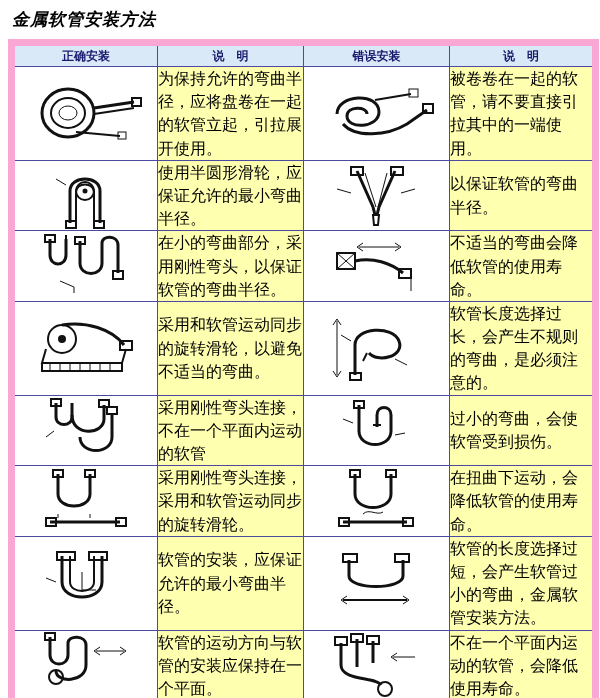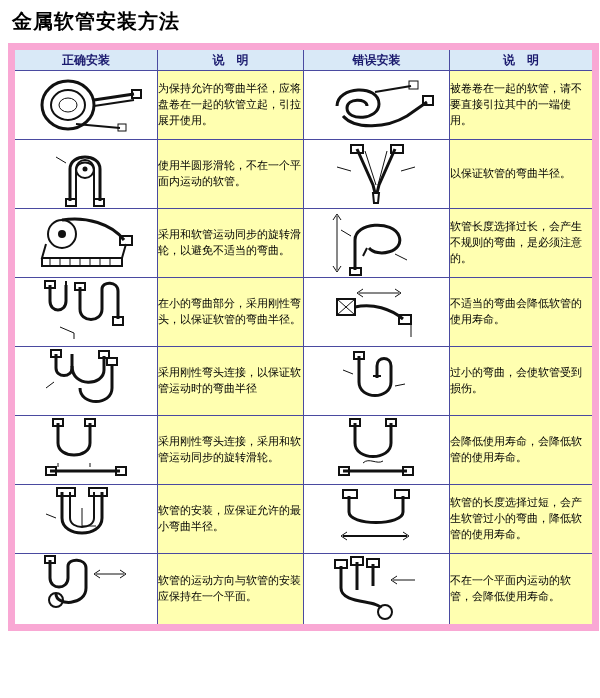--- a/index.html
+++ b/index.html
@@ -15,25 +15,26 @@
     overflow: hidden;
   }
   .page {
     width: 600px;
     height: 698px;
     position: relative;
     box-sizing: border-box;
     padding: 6px 8px 0 8px;
   }
   .title {
-    font-size: 20px;
+    font-size: 17px;
     font-weight: bold;
     letter-spacing: 1px;
     margin: 2px 0 8px 4px;
     color: #000;
+    font-style: italic;
   }
   table.matrix {
     border-collapse: collapse;
     table-layout: fixed;
     width: 584px;
     border: 7px solid #f9a8d4;
   }
   table.matrix td, table.matrix th {
     border: 1px solid #4a4aa0;
     padding: 0;
@@ -50,21 +51,21 @@
   col.c-img { width: 146px; }
   col.c-txt { width: 146px; }
 
   td.imgcell {
     background: #ffffff;
     text-align: center;
     height: 68px;
   }
   td.txtcell {
     background: #ffffb0;
-    font-size: 11px;
+    font-size: 16px;
     line-height: 1.45;
     color: #000;
     padding: 4px 7px;
     text-align: left;
   }
   .fig {
     display: block;
     margin: 0 auto;
   }
   
@@ -129,40 +130,69 @@
           <svg class="fig" width="140" height="66" viewBox="0 0 140 66">
             <path d="M54 60 L54 28 C54 12, 84 12, 84 28 L84 60" class="ln thick"></path>
             <path d="M60 60 L60 29 C60 19, 78 19, 78 29 L78 60" class="ln med"></path>
             <circle cx="69" cy="28" r="9" class="ln med" fill="#fff"></circle>
             <circle cx="69" cy="28" r="2.5" class="fillblk"></circle>
             <rect x="50" y="58" width="10" height="7" class="ln med" fill="#fff"></rect>
             <rect x="78" y="58" width="10" height="7" class="ln med" fill="#fff"></rect>
             <path d="M40 16 L50 22" class="ln thin"></path>
           </svg>
         </td>
-        <td class="txtcell">使用半圆形滑轮，不在一个平面内运动的软管。</td>
+        <td class="txtcell">使用半圆形滑轮，应保证允许的最小弯曲半径。</td>
         <td class="imgcell">
           <svg class="fig" width="140" height="66" viewBox="0 0 140 66">
             <path d="M50 8 L66 44 L68 52" class="ln thick"></path>
             <path d="M88 8 L72 44 L70 52" class="ln thick"></path>
             <path d="M58 10 L69 44" class="ln thin"></path>
             <path d="M80 10 L71 44" class="ln thin"></path>
             <rect x="44" y="4" width="12" height="8" class="ln med" fill="#fff"></rect>
             <rect x="84" y="4" width="12" height="8" class="ln med" fill="#fff"></rect>
             <path d="M66 52 L72 52 L71 62 L67 62 Z" class="ln med" fill="#fff"></path>
             <path d="M30 26 L44 30" class="ln thin"></path>
             <path d="M108 26 L94 30" class="ln thin"></path>
           </svg>
         </td>
         <td class="txtcell">以保证软管的弯曲半径。</td>
       </tr>
 
       <tr>
         <td class="imgcell">
           <svg class="fig" width="140" height="66" viewBox="0 0 140 66">
+            <path d="M34 6 L34 22 C34 34, 50 34, 50 22 L50 6" class="ln thick"></path>
+            <path d="M50 6 L50 2" class="ln med"></path>
+            <path d="M64 8 L64 30 C64 44, 86 44, 86 30 L86 10" class="ln thick"></path>
+            <path d="M86 10 C86 2, 102 2, 102 12 L102 40" class="ln thick"></path>
+            <rect x="29" y="2" width="10" height="7" class="ln med" fill="#fff"></rect>
+            <rect x="59" y="4" width="10" height="7" class="ln med" fill="#fff"></rect>
+            <rect x="97" y="38" width="10" height="8" class="ln med" fill="#fff"></rect>
+            <path d="M44 48 L58 54 L58 60" class="ln thin"></path>
+          </svg>
+        </td>
+        <td class="txtcell">在小的弯曲部分，采用刚性弯头，以保证软管的弯曲半径。</td>
+        <td class="imgcell">
+          <svg class="fig" width="140" height="66" viewBox="0 0 140 66">
+            <rect x="30" y="20" width="18" height="16" class="ln med" fill="#fff"></rect>
+            <path d="M30 20 L48 36 M48 20 L30 36" class="ln thin"></path>
+            <path d="M48 28 C66 24, 84 30, 96 40" class="ln thick"></path>
+            <rect x="92" y="36" width="12" height="9" class="ln med" fill="#fff"></rect>
+            <path d="M52 14 L92 14" class="ln thin"></path>
+            <path d="M56 10 L50 14 L56 18" class="ln thin"></path>
+            <path d="M88 10 L94 14 L88 18" class="ln thin"></path>
+            <path d="M104 42 L104 58" class="ln thin"></path>
+          </svg>
+        </td>
+        <td class="txtcell">不适当的弯曲会降低软管的使用寿命。</td>
+      </tr>
+
+      <tr>
+        <td class="imgcell">
+          <svg class="fig" width="140" height="66" viewBox="0 0 140 66">
             <circle cx="46" cy="24" r="14" class="ln med" fill="#fff"></circle>
             <circle cx="46" cy="24" r="4" class="fillblk"></circle>
             <path d="M46 10 C70 6, 96 14, 108 30" class="ln thick"></path>
             <path d="M30 34 L26 48 L106 48 L110 34" class="ln med"></path>
             <path d="M26 48 L26 56 L106 56 L106 48" class="ln med"></path>
             <path d="M34 48 L34 56 M44 48 L44 56 M54 48 L54 56 M64 48 L64 56 M74 48 L74 56 M84 48 L84 56 M94 48 L94 56" class="ln thin"></path>
             <rect x="104" y="26" width="12" height="9" class="ln med" fill="#fff"></rect>
           </svg>
         </td>
         <td class="txtcell">采用和软管运动同步的旋转滑轮，以避免不适当的弯曲。</td>
@@ -178,59 +208,30 @@
             <path d="M26 10 L30 4 L34 10" class="ln thin"></path>
             <path d="M26 56 L30 62 L34 56" class="ln thin"></path>
           </svg>
         </td>
         <td class="txtcell">软管长度选择过长，会产生不规则的弯曲，是必须注意的。</td>
       </tr>
 
       <tr>
         <td class="imgcell">
           <svg class="fig" width="140" height="66" viewBox="0 0 140 66">
-            <path d="M34 6 L34 22 C34 34, 50 34, 50 22 L50 6" class="ln thick"></path>
-            <path d="M50 6 L50 2" class="ln med"></path>
-            <path d="M64 8 L64 30 C64 44, 86 44, 86 30 L86 10" class="ln thick"></path>
-            <path d="M86 10 C86 2, 102 2, 102 12 L102 40" class="ln thick"></path>
-            <rect x="29" y="2" width="10" height="7" class="ln med" fill="#fff"></rect>
-            <rect x="59" y="4" width="10" height="7" class="ln med" fill="#fff"></rect>
-            <rect x="97" y="38" width="10" height="8" class="ln med" fill="#fff"></rect>
-            <path d="M44 48 L58 54 L58 60" class="ln thin"></path>
-          </svg>
-        </td>
-        <td class="txtcell">在小的弯曲部分，采用刚性弯头，以保证软管的弯曲半径。</td>
-        <td class="imgcell">
-          <svg class="fig" width="140" height="66" viewBox="0 0 140 66">
-            <rect x="30" y="20" width="18" height="16" class="ln med" fill="#fff"></rect>
-            <path d="M30 20 L48 36 M48 20 L30 36" class="ln thin"></path>
-            <path d="M48 28 C66 24, 84 30, 96 40" class="ln thick"></path>
-            <rect x="92" y="36" width="12" height="9" class="ln med" fill="#fff"></rect>
-            <path d="M52 14 L92 14" class="ln thin"></path>
-            <path d="M56 10 L50 14 L56 18" class="ln thin"></path>
-            <path d="M88 10 L94 14 L88 18" class="ln thin"></path>
-            <path d="M104 42 L104 58" class="ln thin"></path>
-          </svg>
-        </td>
-        <td class="txtcell">不适当的弯曲会降低软管的使用寿命。</td>
-      </tr>
-
-      <tr>
-        <td class="imgcell">
-          <svg class="fig" width="140" height="66" viewBox="0 0 140 66">
             <path d="M40 6 L40 20 C40 30, 56 30, 56 20 L56 6" class="ln thick"></path>
             <path d="M56 18 C56 40, 88 38, 88 22 L88 8" class="ln thick"></path>
             <path d="M64 40 C64 58, 96 58, 96 40 L96 16" class="ln thick"></path>
             <rect x="35" y="2" width="10" height="7" class="ln med" fill="#fff"></rect>
             <rect x="83" y="3" width="10" height="7" class="ln med" fill="#fff"></rect>
             <rect x="91" y="10" width="10" height="7" class="ln med" fill="#fff"></rect>
             <path d="M30 40 L38 34" class="ln thin"></path>
           </svg>
         </td>
-        <td class="txtcell">采用刚性弯头连接，以保证软管运动时的弯曲半径</td>
+        <td class="txtcell">采用刚性弯头连接，不在一个平面内运动的软管</td>
         <td class="imgcell">
           <svg class="fig" width="140" height="66" viewBox="0 0 140 66">
             <path d="M52 8 L52 34 C52 52, 84 52, 84 34 L84 18 C84 8, 70 8, 70 18 L70 30" class="ln thick"></path>
             <rect x="47" y="4" width="10" height="7" class="ln med" fill="#fff"></rect>
             <path d="M66 28 L74 28" class="ln med"></path>
             <path d="M36 22 L46 26" class="ln thin"></path>
             <path d="M98 36 L88 38" class="ln thin"></path>
           </svg>
         </td>
         <td class="txtcell">过小的弯曲，会使软管受到损伤。</td>
@@ -253,21 +254,21 @@
           <svg class="fig" width="140" height="66" viewBox="0 0 140 66">
             <path d="M48 6 L48 26 C48 44, 84 44, 84 26 L84 6" class="ln thick"></path>
             <rect x="43" y="2" width="10" height="7" class="ln med" fill="#fff"></rect>
             <rect x="79" y="2" width="10" height="7" class="ln med" fill="#fff"></rect>
             <path d="M36 54 L100 54" class="ln thick"></path>
             <rect x="32" y="50" width="10" height="8" class="ln med" fill="#fff"></rect>
             <rect x="96" y="50" width="10" height="8" class="ln med" fill="#fff"></rect>
             <path d="M56 46 C62 40, 70 48, 76 44" class="ln thin"></path>
           </svg>
         </td>
-        <td class="txtcell">会降低使用寿命，会降低软管的使用寿命。</td>
+        <td class="txtcell">在扭曲下运动，会降低软管的使用寿命。</td>
       </tr>
 
 
       <tr>
         <td class="imgcell">
           <svg class="fig" width="140" height="66" viewBox="0 0 140 66">
             <path d="M46 6 L46 32 C46 52, 86 52, 86 32 L86 6" class="ln thick"></path>
             <path d="M54 6 L54 32 C54 44, 78 44, 78 32 L78 6" class="ln med"></path>
             <rect x="41" y="2" width="18" height="8" class="ln med" fill="#fff"></rect>
             <rect x="73" y="2" width="18" height="8" class="ln med" fill="#fff"></rect>
@@ -280,21 +281,21 @@
         <td class="imgcell">
           <svg class="fig" width="140" height="66" viewBox="0 0 140 66">
             <path d="M42 10 L42 26 C42 40, 96 40, 96 26 L96 10" class="ln thick"></path>
             <rect x="36" y="4" width="14" height="8" class="ln med" fill="#fff"></rect>
             <rect x="88" y="4" width="14" height="8" class="ln med" fill="#fff"></rect>
             <path d="M36 50 L100 50" class="ln med"></path>
             <path d="M40 46 L34 50 L40 54" class="ln thin"></path>
             <path d="M96 46 L102 50 L96 54" class="ln thin"></path>
           </svg>
         </td>
-        <td class="txtcell">软管的长度选择过短，会产生软管过小的弯曲，降低软管的使用寿命。</td>
+        <td class="txtcell">软管的长度选择过短，会产生软管过小的弯曲，金属软管安装方法。</td>
       </tr>
 
       <tr>
         <td class="imgcell">
           <svg class="fig" width="140" height="70" viewBox="0 0 140 70">
             <path d="M34 6 L34 24 C34 36, 52 36, 52 24 L52 12" class="ln thick"></path>
             <path d="M52 12 C52 4, 70 4, 70 14 L70 34 C70 52, 40 52, 40 40" class="ln thick"></path>
             <rect x="29" y="2" width="10" height="7" class="ln med" fill="#fff"></rect>
             <circle cx="40" cy="46" r="7" class="ln med" fill="#fff"></circle>
             <path d="M80 20 L108 20" class="ln thin"></path>

